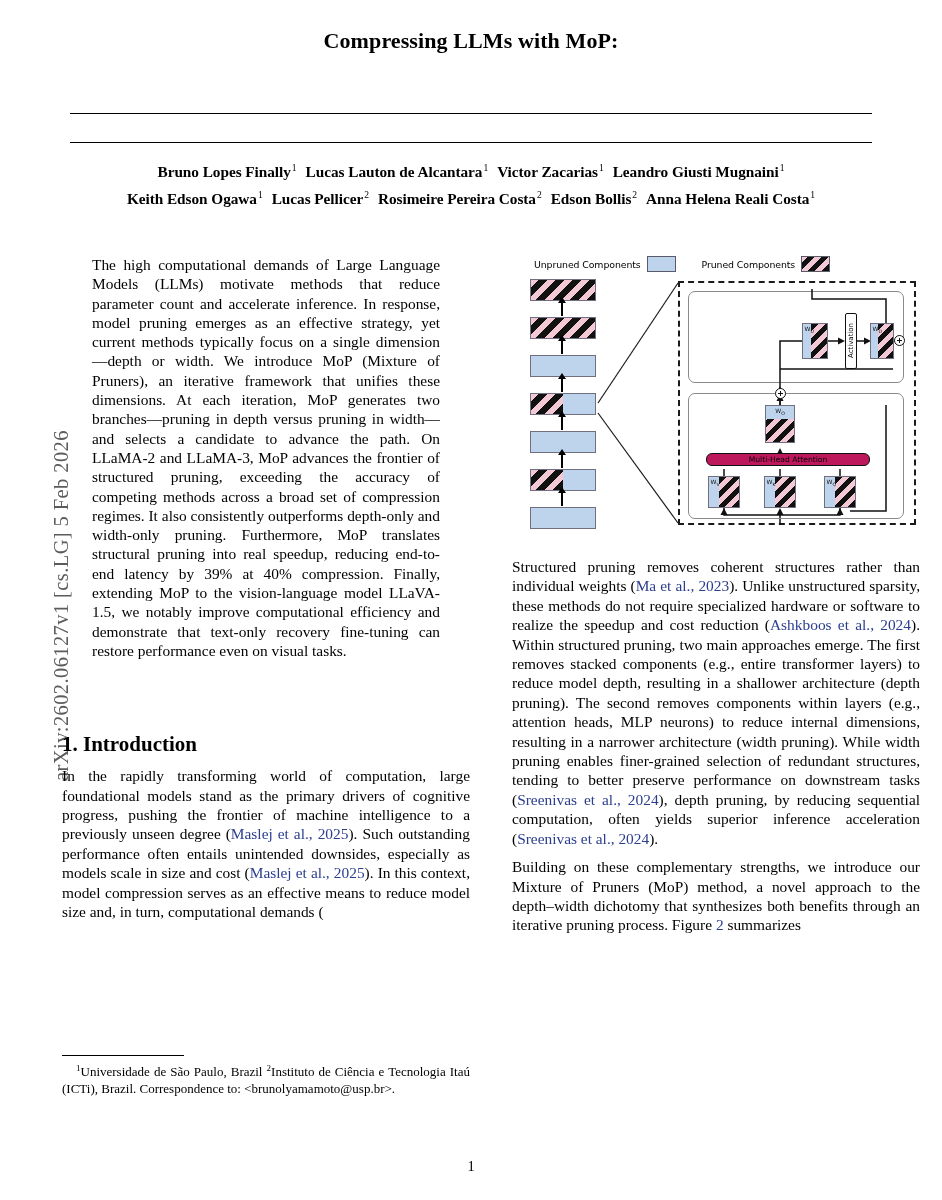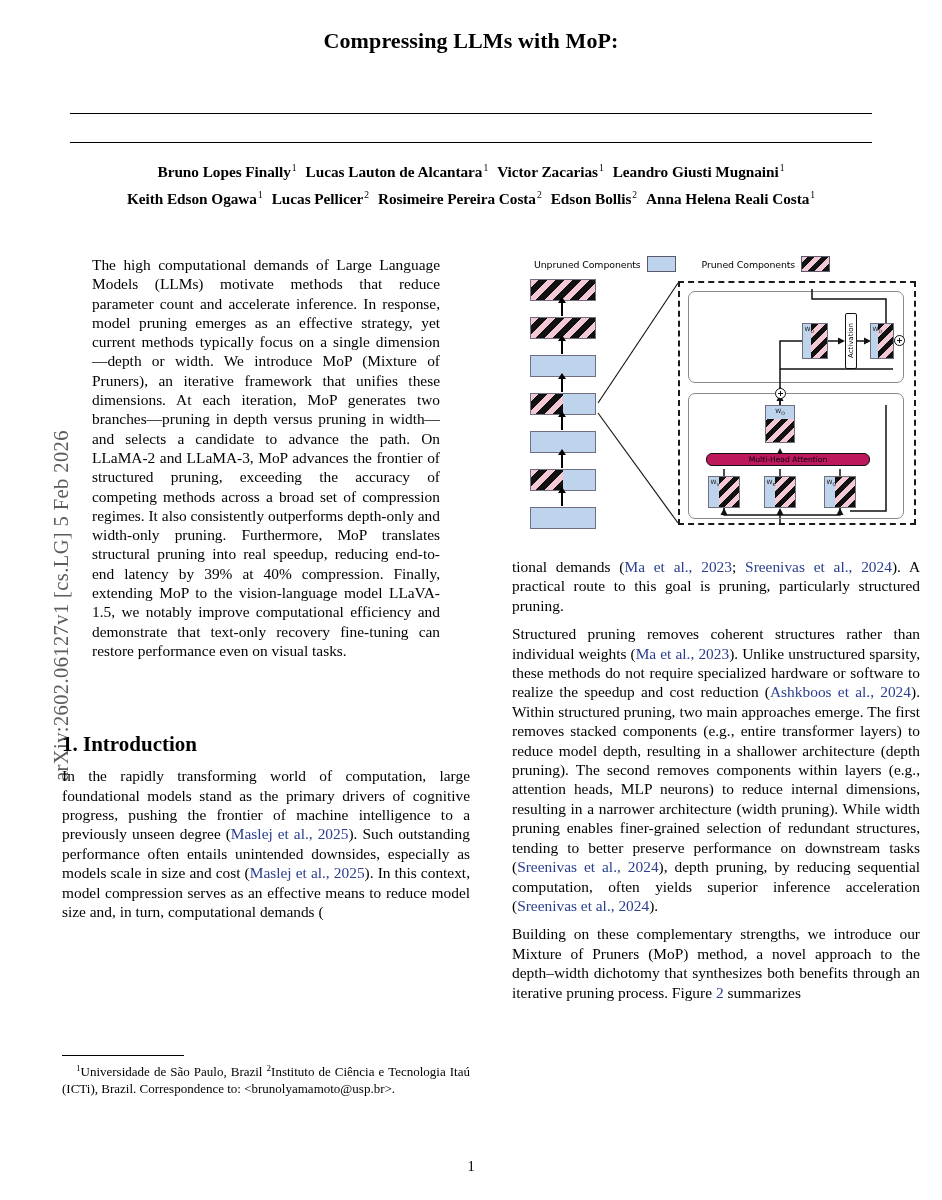--- a/index.html
+++ b/index.html
@@ -483,21 +483,20 @@
         </div>
         <div class="wbox" style="left:144px; top:193px; width:32px; height:32px;">
           <span>W</span><sub>Q</sub>
         </div>
       </div>
     </div>
 
 
     <div style="height:30px"></div>
 
-    <p class="body"><span>tional demands (</span><span class="cite">Ma et al., 2023</span><span>; </span><span class="cite">Sreenivas et al., 2024</span><span>). A practical route to this goal is pruning, particularly structured pruning.</span></p>
 
     <p class="body"><span>Structured pruning removes coherent structures rather than individual weights (</span><span class="cite">Ma et al., 2023</span><span>). Unlike unstructured sparsity, these methods do not require specialized hardware or software to realize the speedup and cost reduction (</span><span class="cite">Ashkboos et al., 2024</span><span>). Within structured pruning, two main approaches emerge. The first removes stacked components (e.g., entire transformer layers) to reduce model depth, resulting in a shallower architecture (depth pruning). The second removes components within layers (e.g., attention heads, MLP neurons) to reduce internal dimensions, resulting in a narrower architecture (width pruning). While width pruning enables finer-grained selection of redundant structures, tending to better preserve performance on downstream tasks (</span><span class="cite">Sreenivas et al., 2024</span><span>), depth pruning, by reducing sequential computation, often yields superior inference acceleration (</span><span class="cite">Sreenivas et al., 2024</span><span>).</span></p>
 
     <p class="body tight"><span>Building on these complementary strengths, we introduce our Mixture of Pruners (MoP) method, a novel approach to the depth–width dichotomy that synthesizes both benefits through an iterative pruning process. Figure </span><span class="cite">2</span><span> summarizes</span></p>
   </div>
 
   <div class="page-number">1</div>
 </div>
 
 </body></html>

